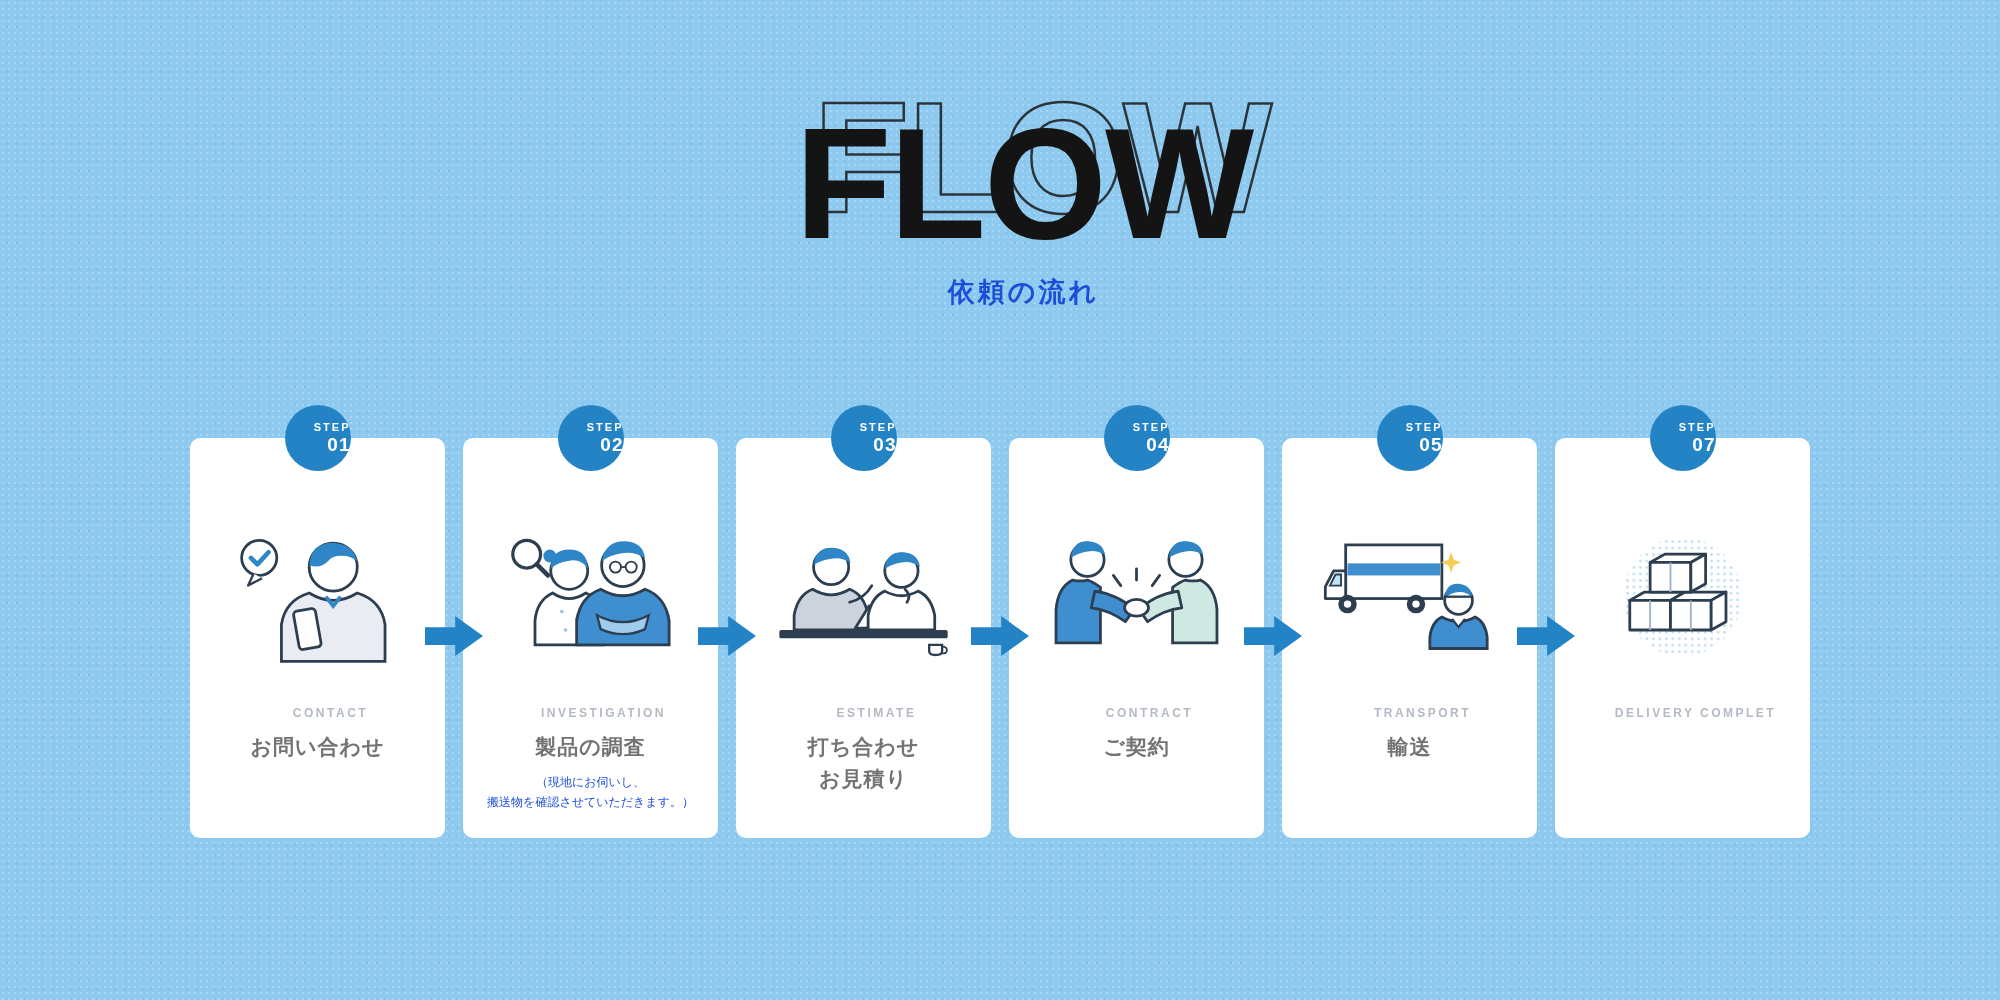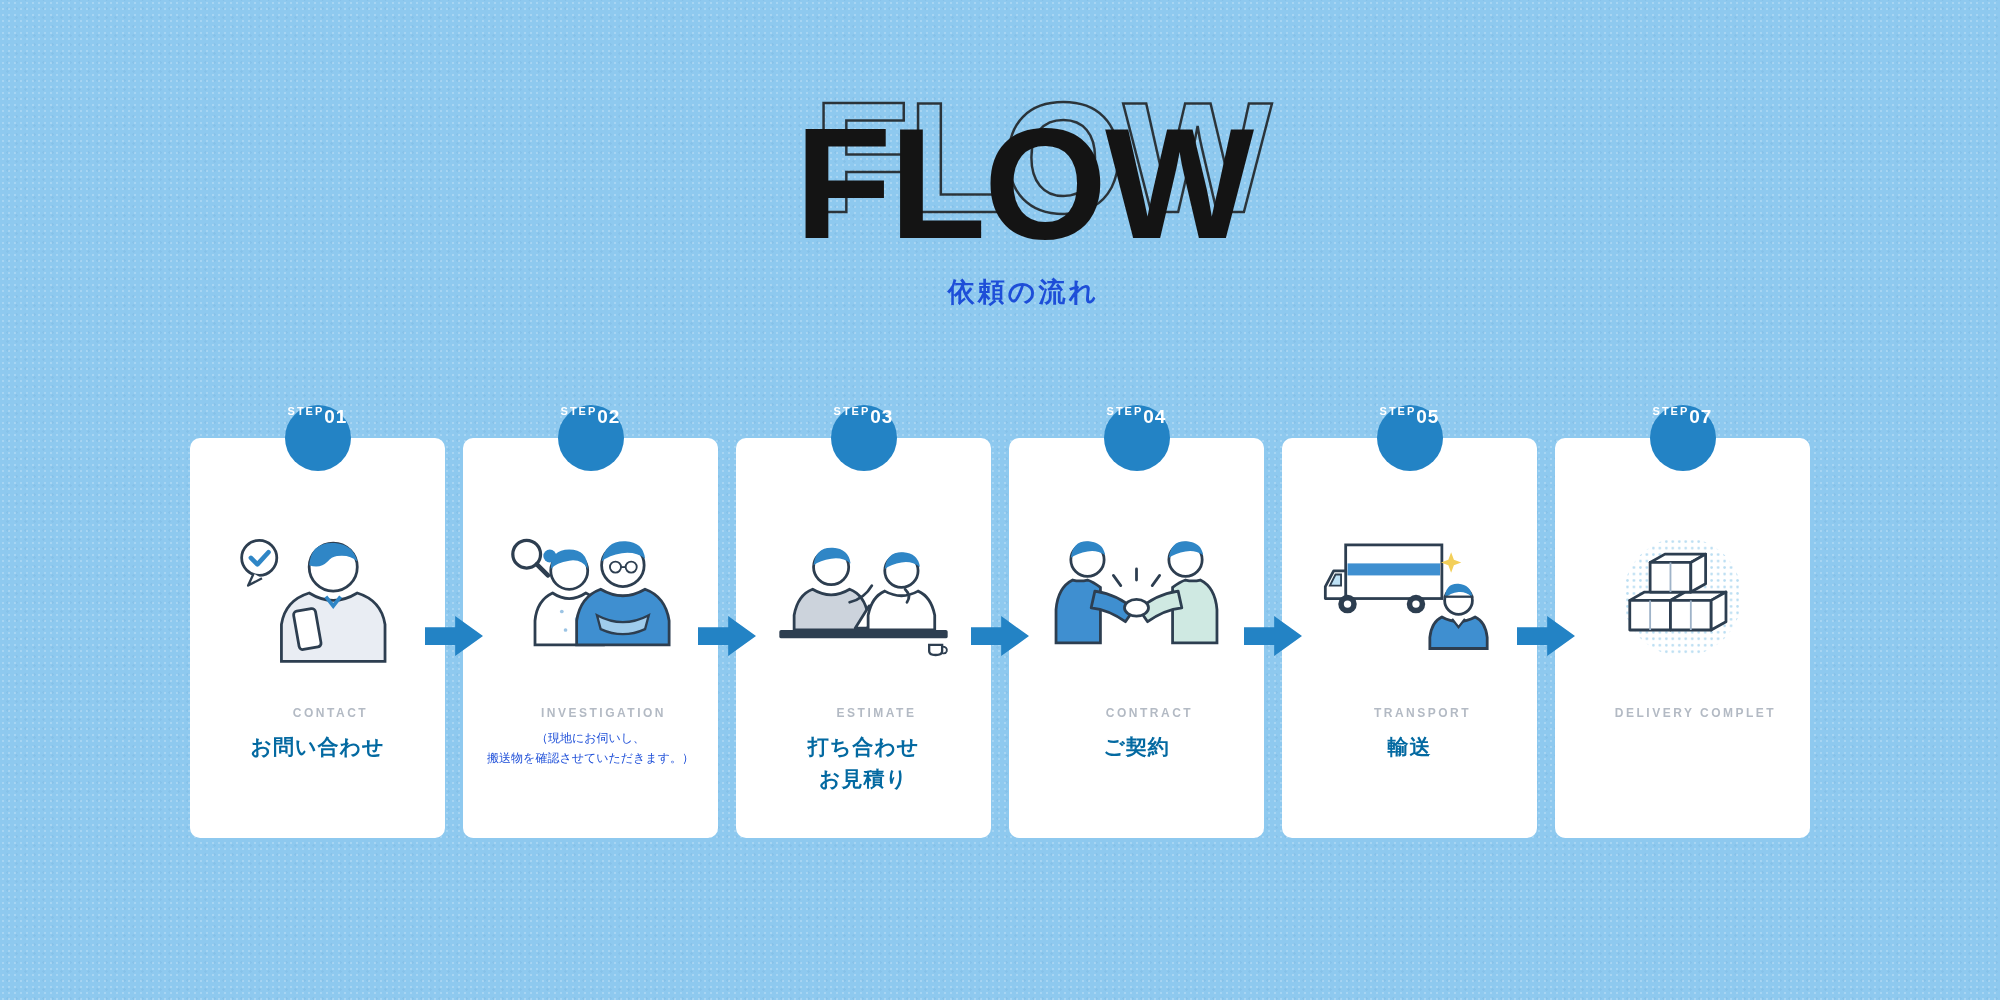--- a/index.html
+++ b/index.html
@@ -51,38 +51,38 @@
   }
   .step-card{
     width:255px;height:400px;background:var(--card-bg);
     border-radius:10px;position:relative;
     padding-top:46px;text-align:center;flex:0 0 auto;z-index:1;
   }
   .step-badge{
     position:absolute;top:-33px;left:50%;transform:translateX(-50%);
     width:66px;height:66px;border-radius:50%;
     background:var(--accent);color:#fff;
-    display:flex;align-items:flex-start;justify-content:center;
+    display:flex;flex-direction:column;align-items:flex-end;justify-content:center;
     z-index:3;
   }
   .badge-step{font-size:11px;font-weight:700;letter-spacing:2px;}
   .badge-num{font-size:19px;font-weight:700;margin-top:1px;letter-spacing:1px;}
 
   .illus{
     height:190px;margin-top:14px;
     display:flex;align-items:center;justify-content:center;
   }
   .caption-en{
     margin-top:18px;font-size:12px;font-weight:700;
     letter-spacing:2.5px;color:#b3bac4;margin-left:26px;
   }
   .title-ja{
     margin-top:12px;
     font-family:"Liberation Serif","DejaVu Serif",serif;
-    font-size:21px;font-weight:700;color:#0369a1;
+    font-size:21px;font-weight:700;color:#737373;
     line-height:1.5;white-space:pre-line;letter-spacing:1px;
   }
   .note{
     margin-top:8px;
     font-family:"Liberation Serif","DejaVu Serif",serif;
     font-size:12px;color:#1d4ed8;line-height:1.7;white-space:pre-line;
   }
 
   .flow-arrow{
     width:58px;height:40px;flex:0 0 auto;
@@ -150,20 +150,21 @@
           <circle cx="140" cy="50" r="23" fill="#fff" stroke="#2d3e50" stroke-width="3"></circle>
           <path d="M117 46 q4 -23 26 -22 q19 1 21 19 q-10 -8 -25 -6 q-14 2 -22 9z" fill="#2f86c6"></path>
           <circle cx="132" cy="52" r="6" fill="none" stroke="#2d3e50" stroke-width="2"></circle>
           <circle cx="149" cy="52" r="6" fill="none" stroke="#2d3e50" stroke-width="2"></circle>
           <line x1="138" y1="52" x2="143" y2="52" stroke="#2d3e50" stroke-width="2"></line>
           <path d="M116 76 q-22 8 -26 34 v26 h100 v-26 q-4 -26 -26 -34 q-24 14 -48 0z" fill="#3f8fd0" stroke="#2d3e50" stroke-width="3"></path>
           <path d="M112 104 q28 15 56 0 l-4 15 q-24 11 -48 0z" fill="#9fccec" stroke="#2d3e50" stroke-width="2.5"></path>
         </svg>
       </div>
       <div class="caption-en">INVESTIGATION</div>
+      <div class="title-ja">製品の調査</div>
       <div class="note">（現地にお伺いし、
 搬送物を確認させていただきます。）</div>
     </section>
 
     <div class="flow-arrow"></div>
 
     <section class="step-card">
       <div class="step-badge">
         <span class="badge-step">STEP</span>
         <span class="badge-num">03</span>

